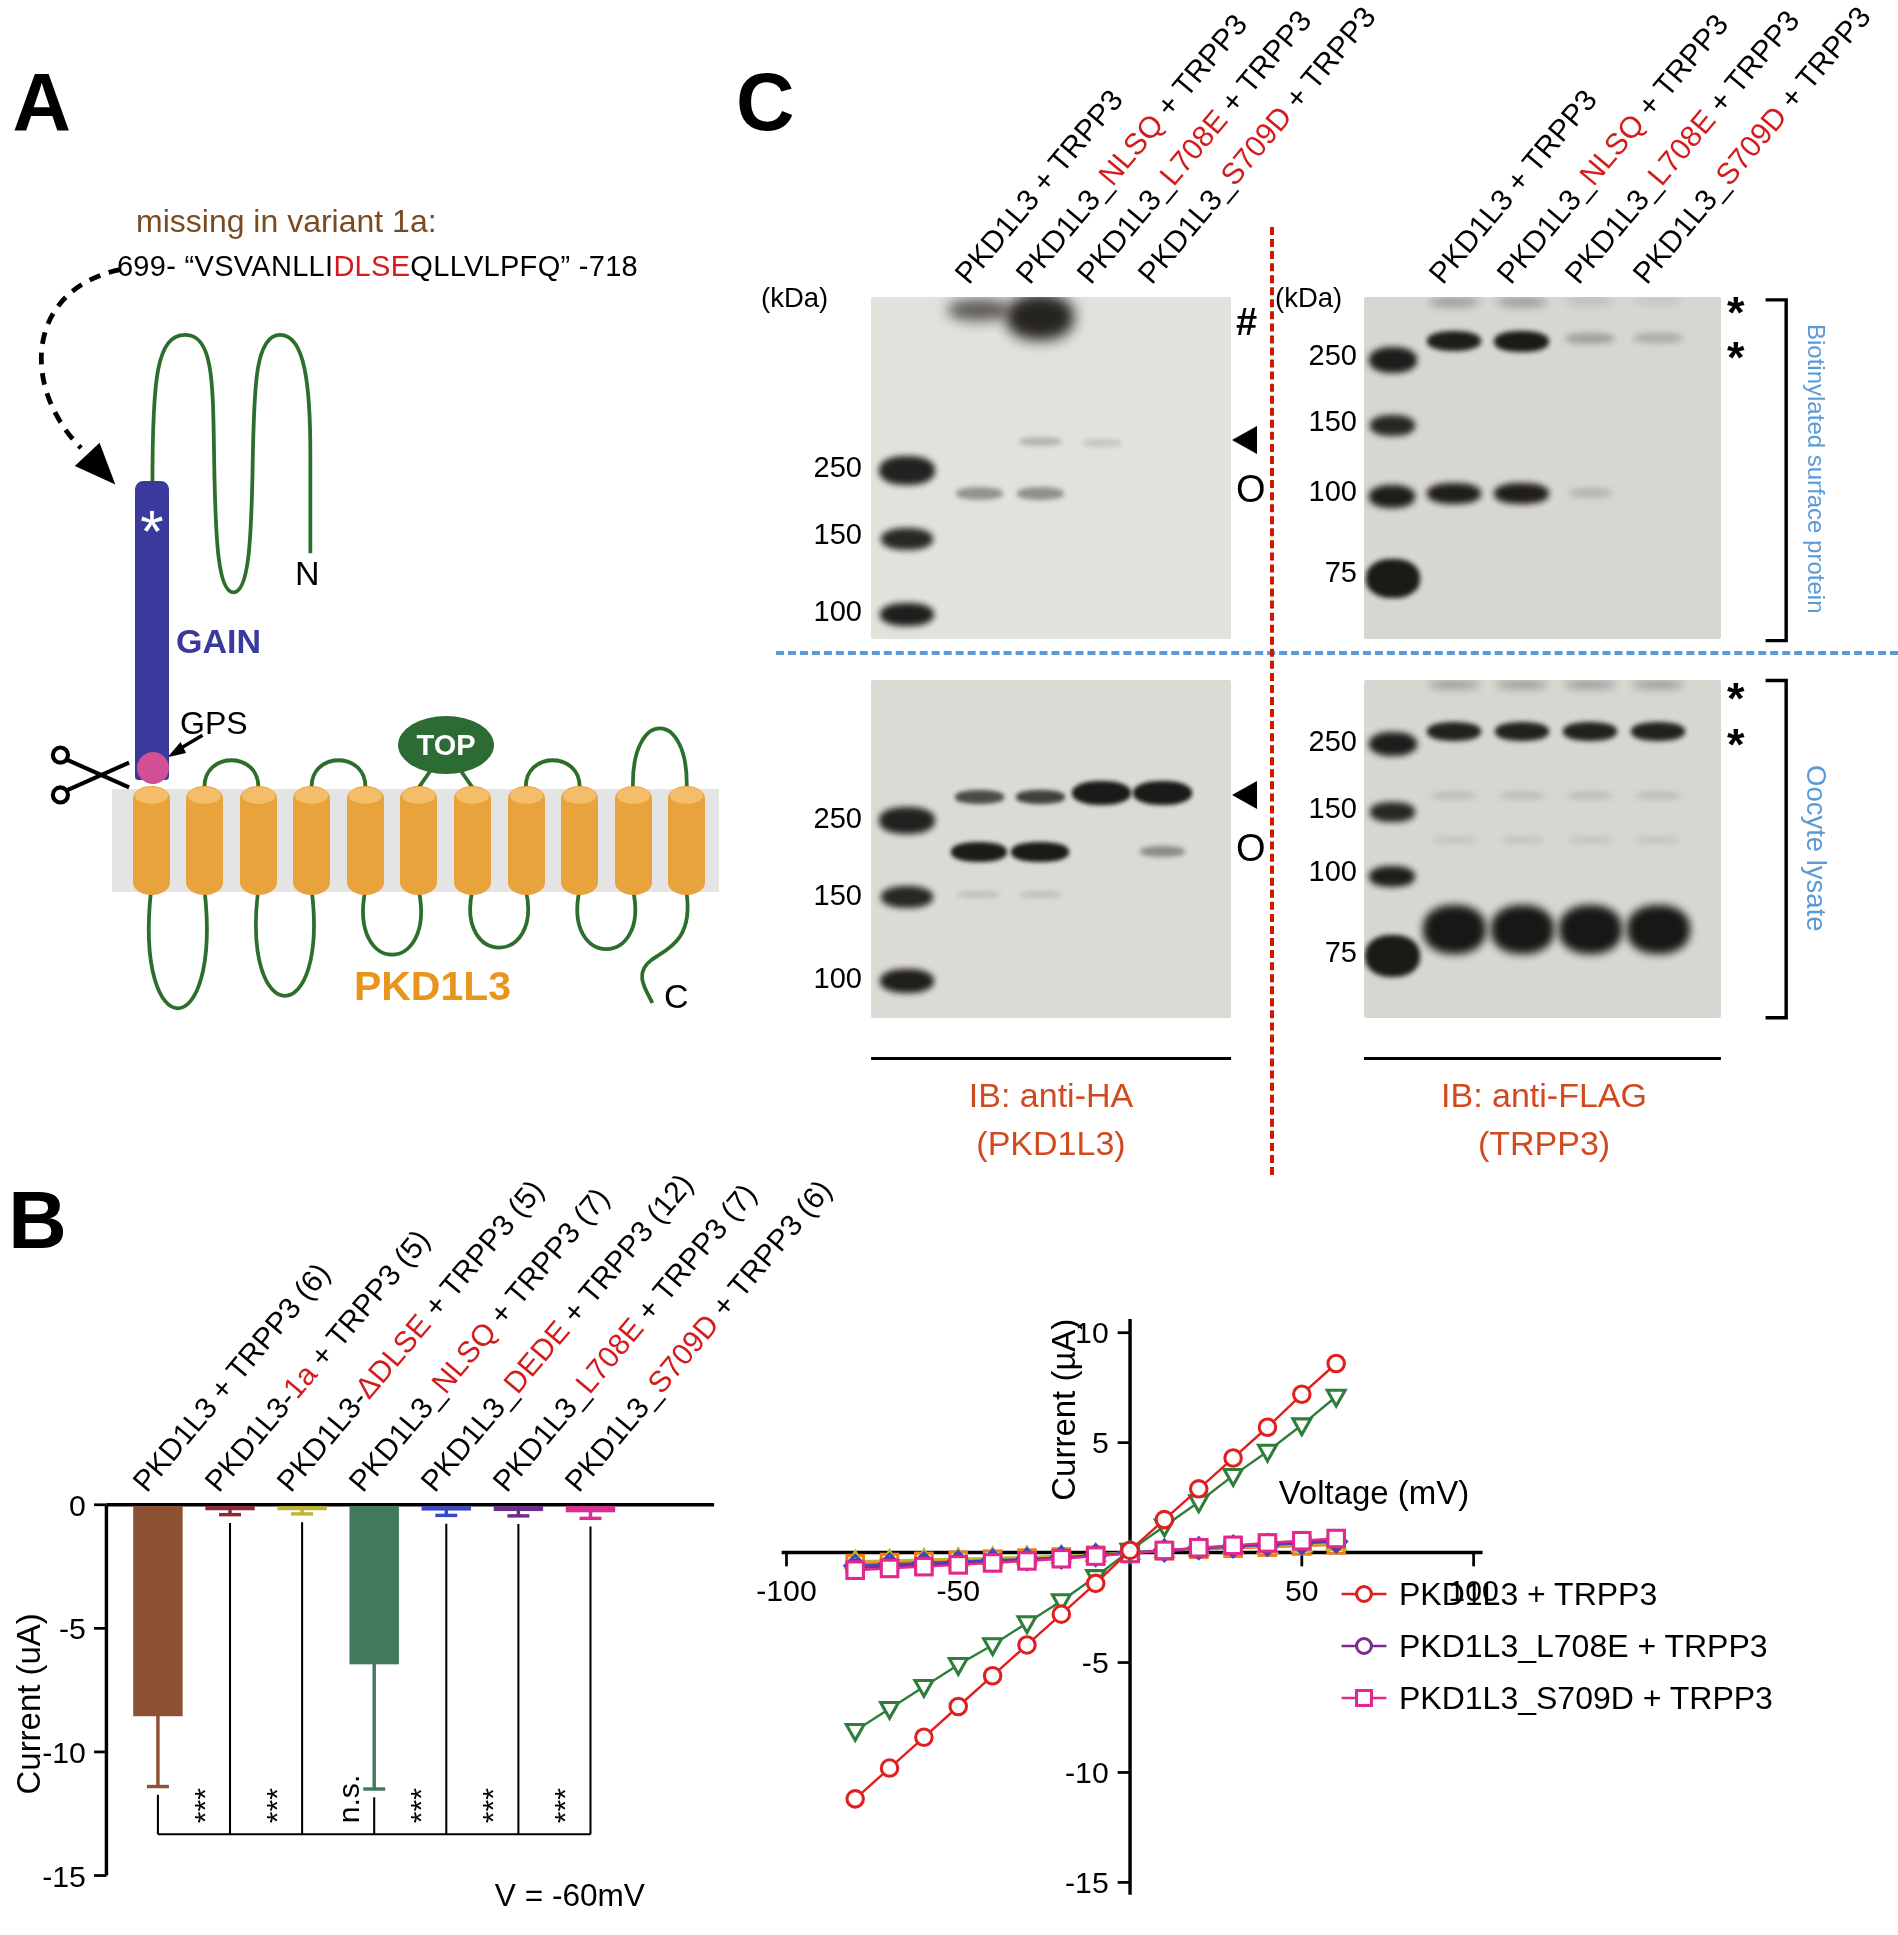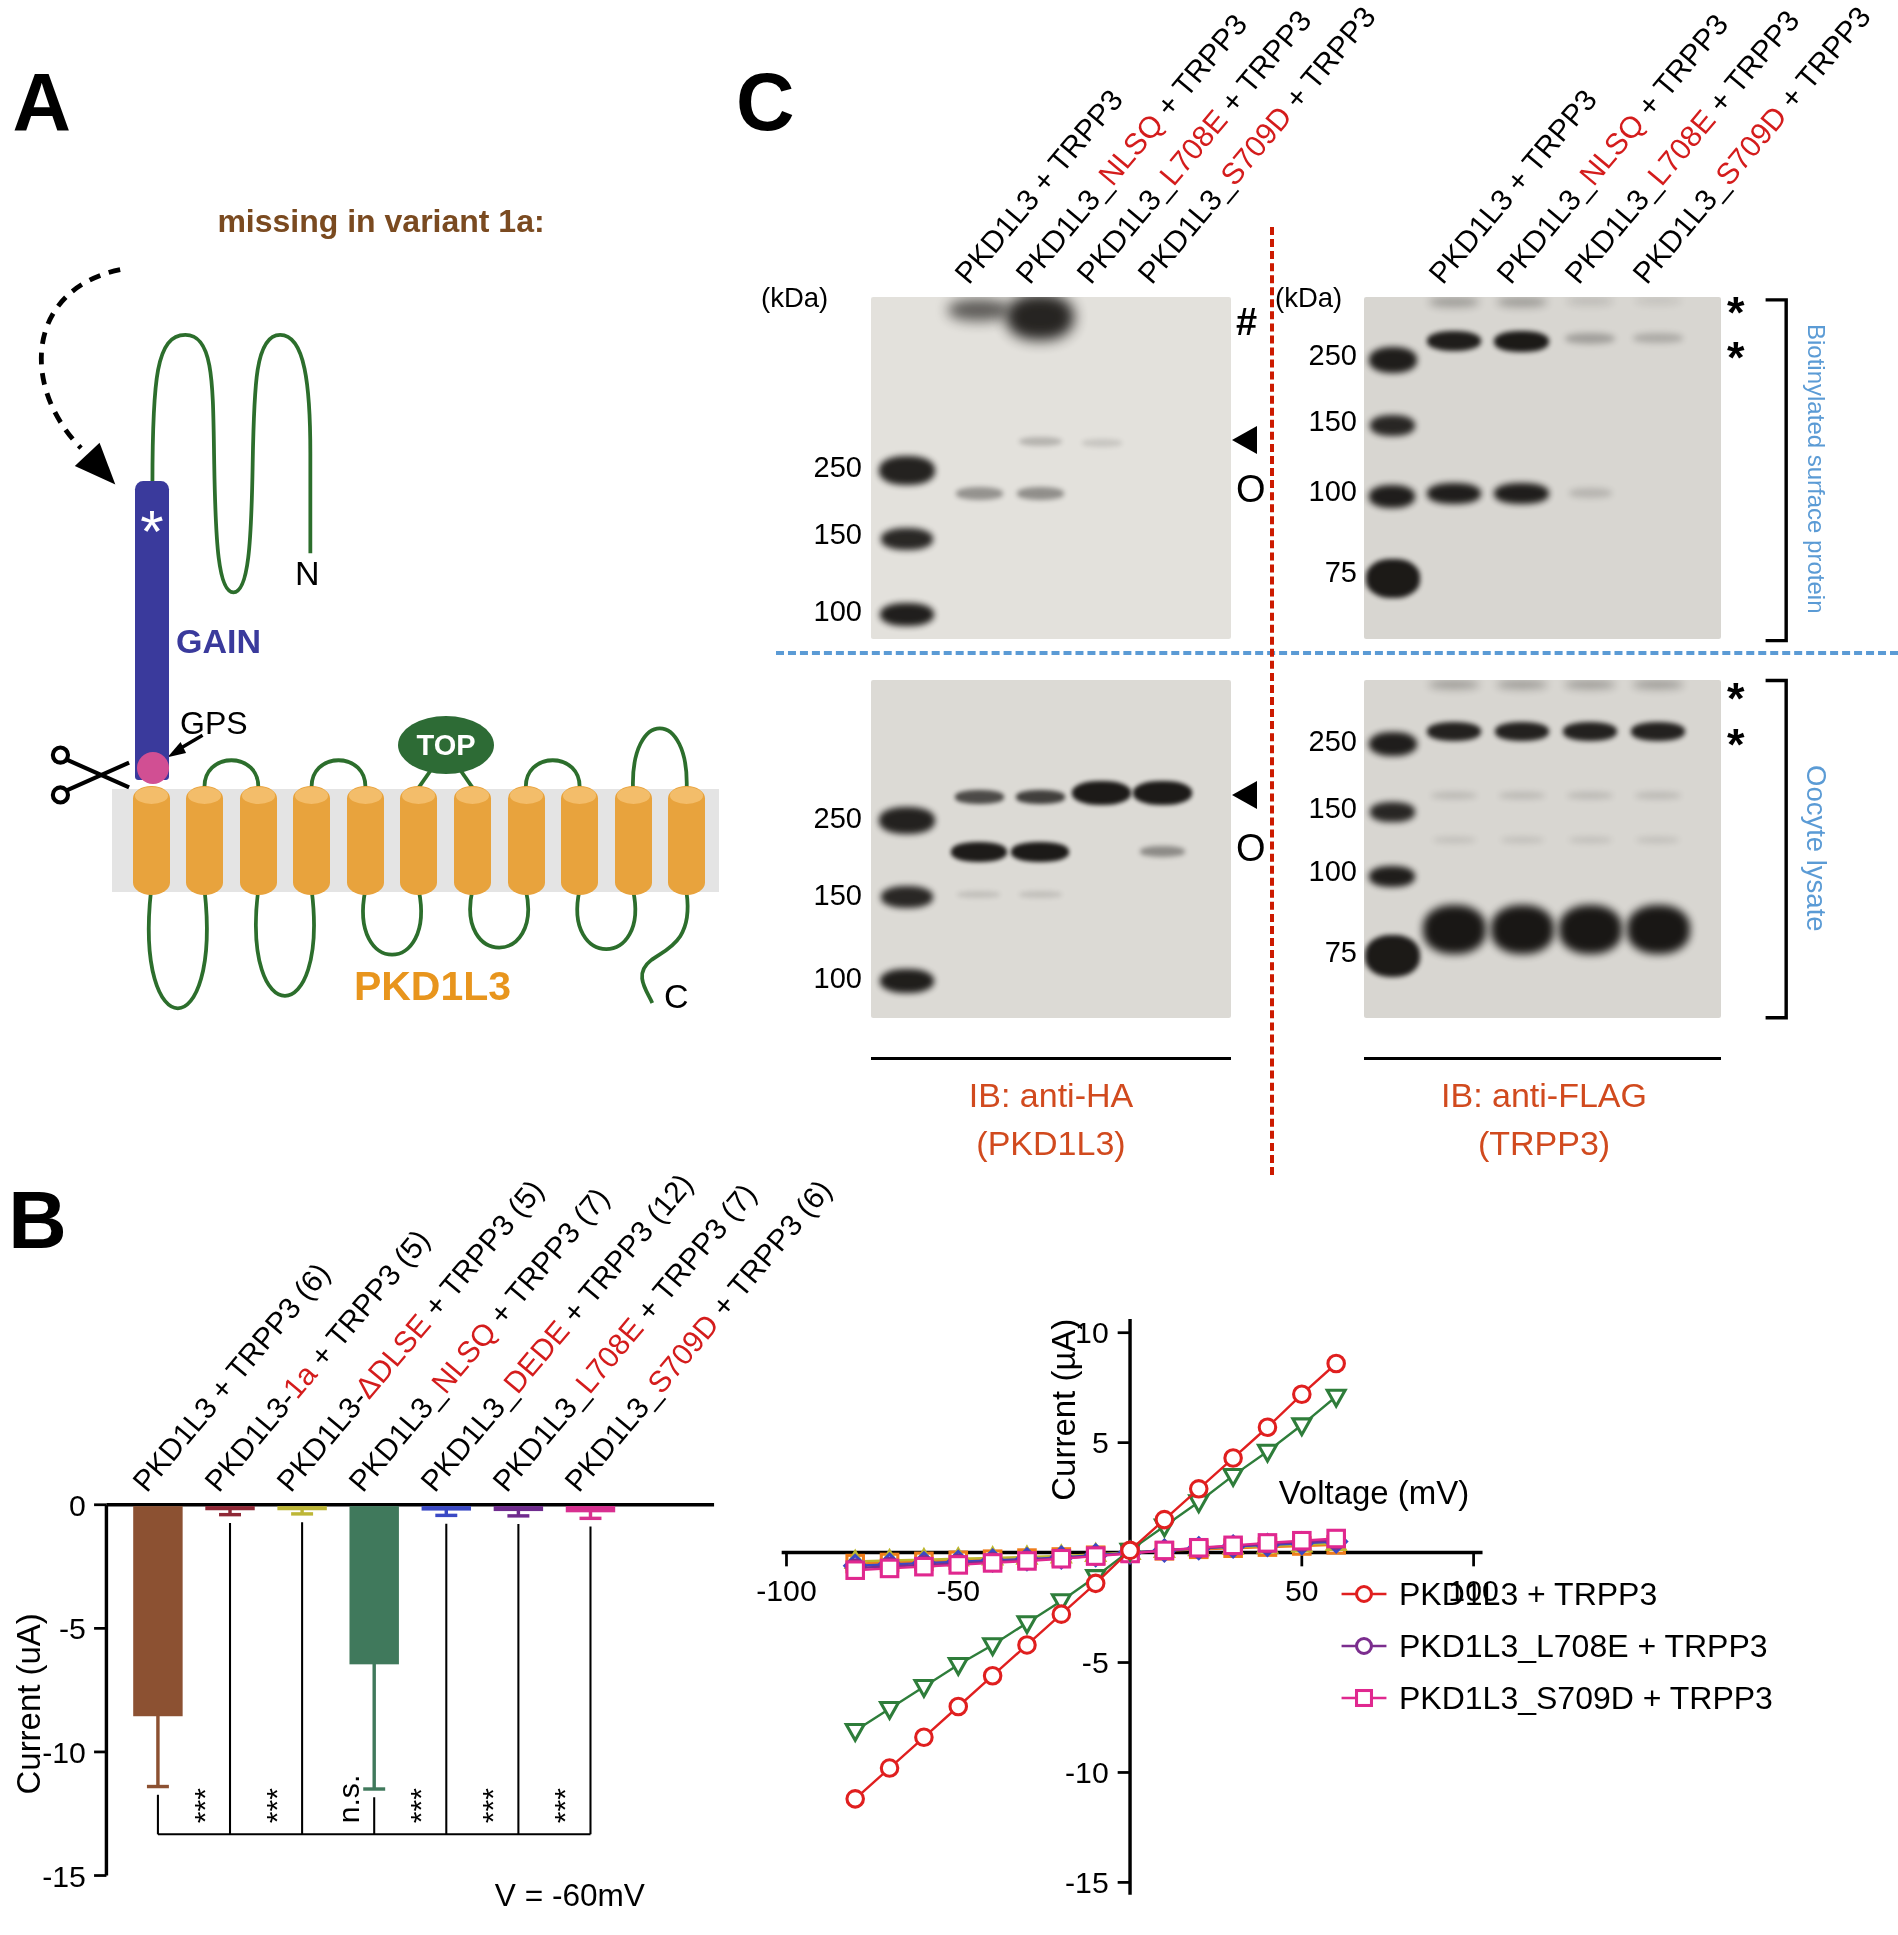--- a/index.html
+++ b/index.html
@@ -2,21 +2,21 @@
 <html style="font-size:11px"><head>
 <meta charset="utf-8">
 <style>
   *{margin:0;padding:0;box-sizing:border-box}
   html,body{width:1899px;height:1936px;background:#fff;font-family:"Liberation Sans",sans-serif;color:#000}
   #fig{position:absolute;inset:0;overflow:hidden}
   svg text{font-family:"Liberation Sans",sans-serif;fill:#000}
   .panel-label{position:absolute;font-size:81px;font-weight:bold;line-height:1}
   .red{color:#d41c1c}
   
-  #variantNote{position:absolute;left:120px;top:203px;width:522px;text-align:center;font-size:32px;font-weight:700;color:#7a4a20}
+  #variantNote{position:absolute;left:136px;top:203px;width:522px;text-align:left;font-size:32px;font-weight:400;color:#7a4a20}
   #seqLine{position:absolute;left:82px;top:250px;width:591px;text-align:center;font-size:29px;letter-spacing:0.3px}
   #membrane{position:absolute;left:112px;top:789px;width:607px;height:103px;background:#e4e4e4}
   #schemA{position:absolute;left:0;top:0}
   .loop{stroke:#2c6e2c;stroke-width:5.5;fill:none}
   #cyls{position:absolute;left:0;top:0}
   .cyl{position:absolute;width:37px;height:109px;background:#e8a33d;border-radius:18px/12.4px}
   .cyl::after{content:"";position:absolute;left:2.1px;top:1.4px;width:33px;height:16.5px;border-radius:50%;background:#f3bd6a}
   #gainBar{position:absolute;left:135px;top:481px;width:34px;height:299px;background:#3a3a9c;border-radius:8.2px 8.2px 3.4px 3.4px}
   #gainBar span{display:block;text-align:center;color:#fff;font-size:60px;line-height:1;margin-top:20.6px}
   #gainText{position:absolute;left:176px;top:622px;font-size:34px;font-weight:600;color:#3a3a9c}
@@ -58,20 +58,21 @@
   #legend{position:absolute;left:1340px;top:1568px;display:flex;flex-direction:column}
   .legend-row{display:flex;align-items:center;gap:11px;height:52px;font-size:32px;white-space:nowrap}
 </style>
 </head>
 <body>
 
 <div id="fig">
 
   <div class="panel-label" style="left:12.4px;top:62px">A</div>
   <div id="variantNote">missing in variant 1a:</div>
+  <div id="seqLine"><span>699- “VSVANLLI</span><span class="red">DLSE</span><span>QLLVLPFQ” -718</span></div>
 
   <div id="membrane"></div>
 
   <svg id="schemA" width="769" height="1182" viewBox="0 0 1120 1720">
     <path d="M175 392 C40 420 28 560 118 652" stroke="#000" stroke-width="7" fill="none" stroke-dasharray="17 13"></path>
     <polygon points="168,705 109,678 145,644" fill="#000"></polygon>
     <path class="loop" d="M222 705 C222 550 228 487 270 487 C312 487 310 560 312 675 C314 790 318 862 340 862 C362 862 366 790 368 675 C370 560 372 487 408 487 C444 487 452 560 452 660 L452 805"></path>
     <path class="loop" d="M220 1296 C195 1525 323 1525 298 1296"></path>
     <path class="loop" d="M376 1296 C351 1501 479 1501 454 1296"></path>
     <path class="loop" d="M532 1296 C507 1421 635 1421 610 1296"></path>

